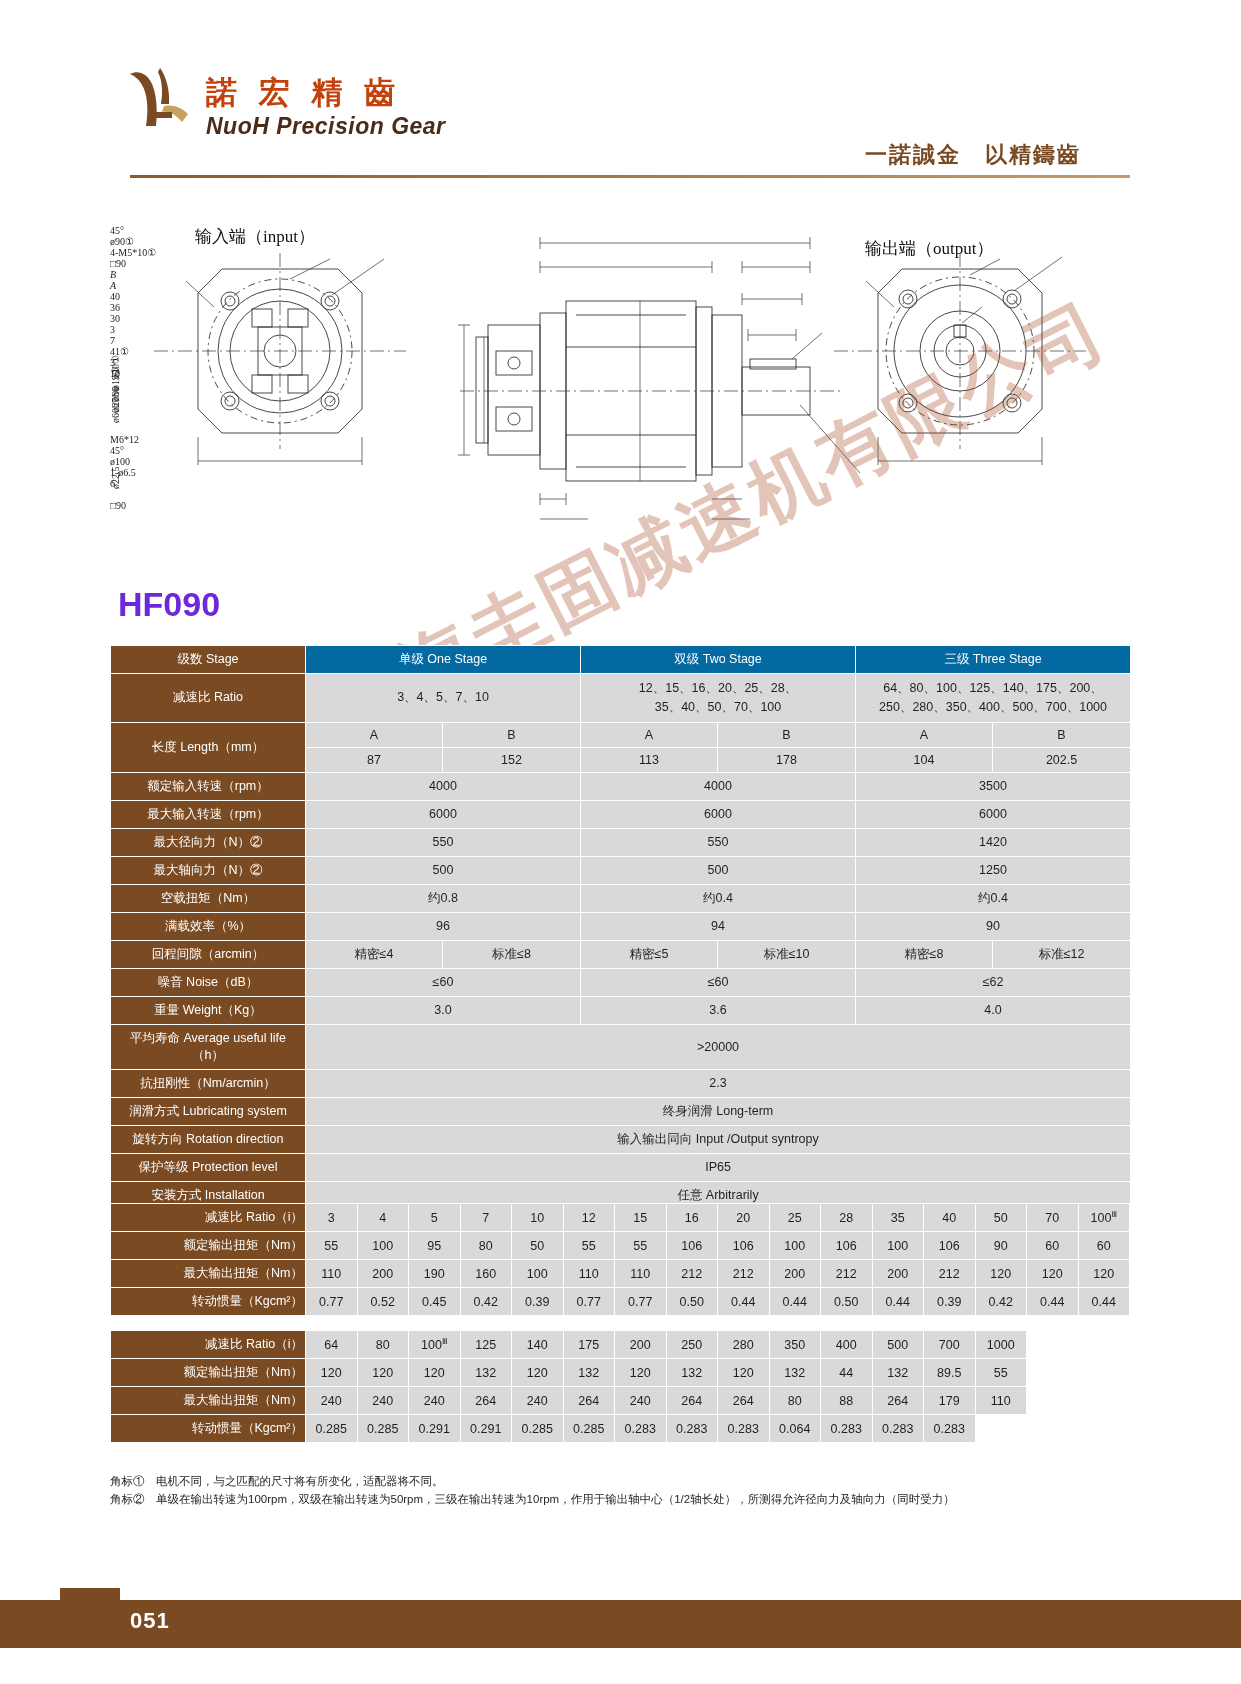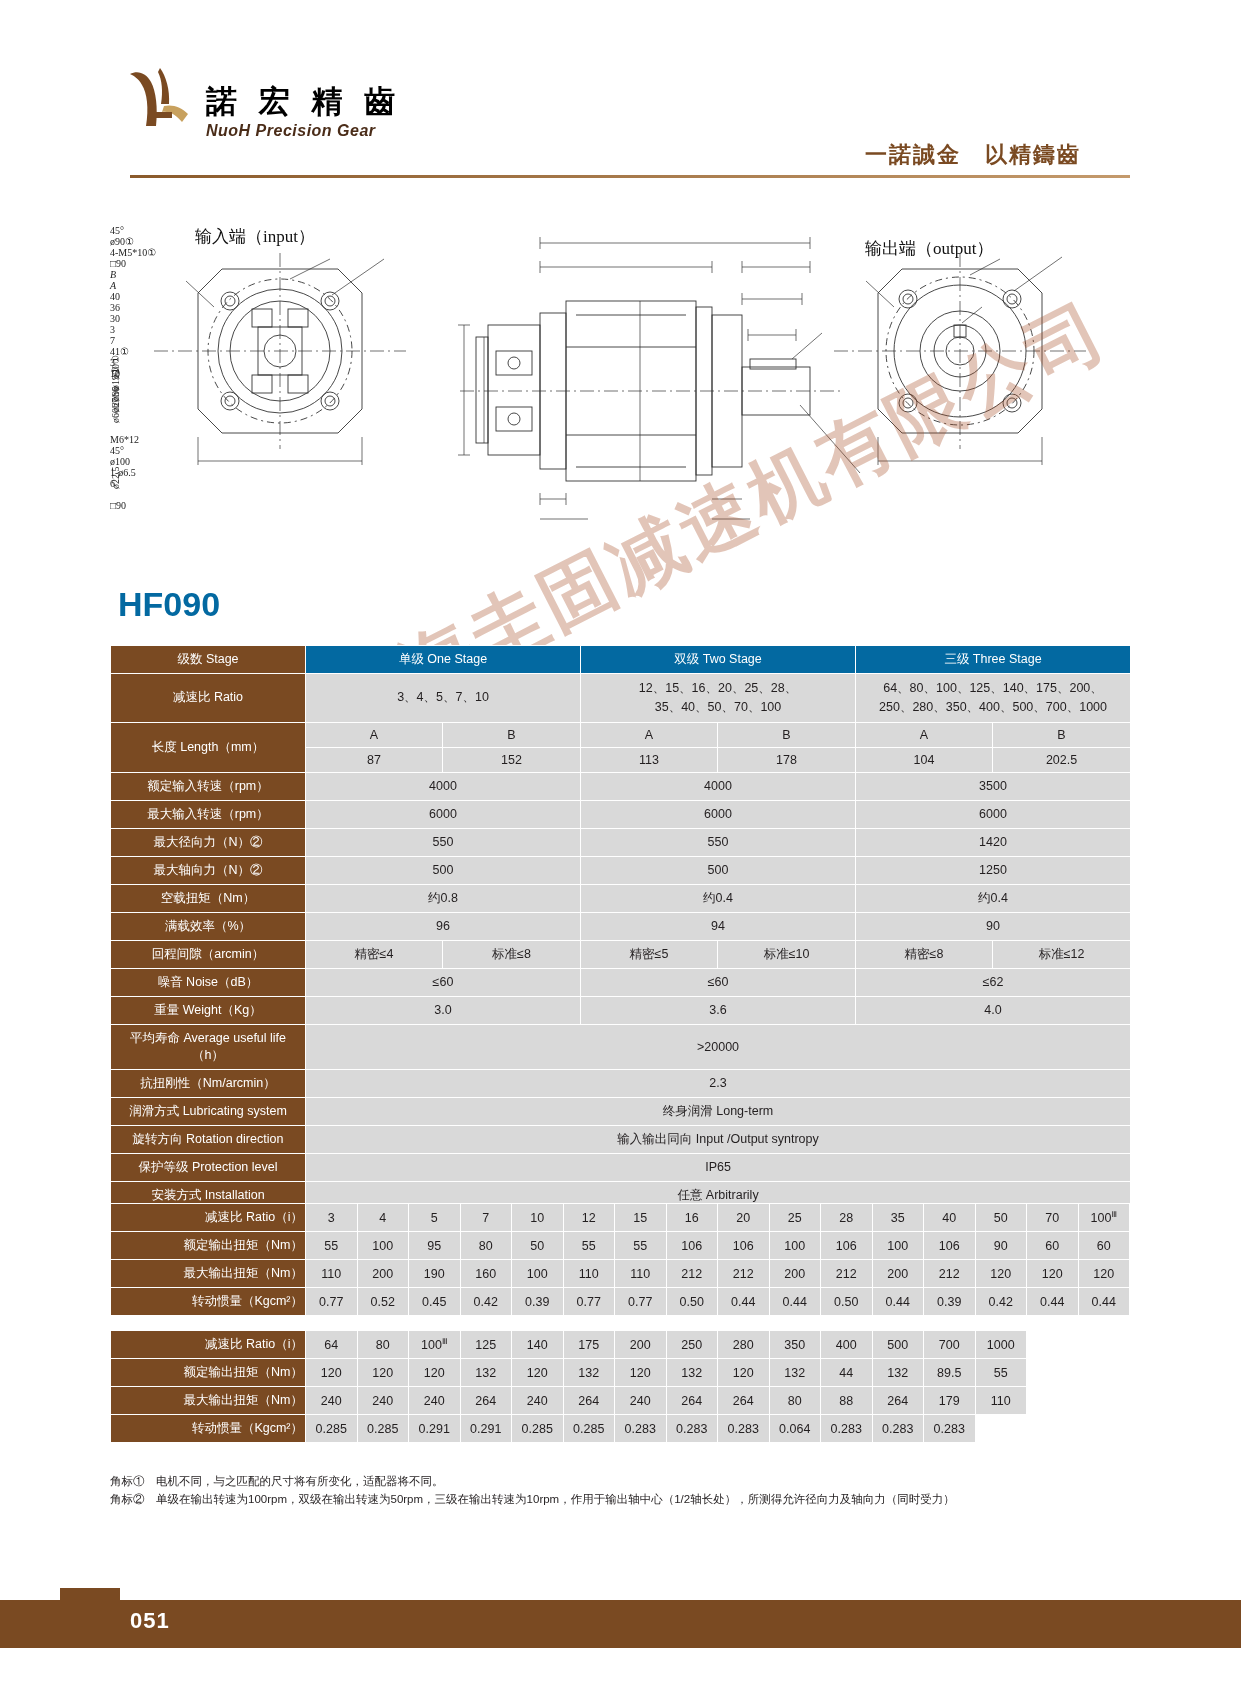--- a/index.html
+++ b/index.html
@@ -16,24 +16,24 @@
 
   
   .header { position:absolute; left:0; top:0; width:1241px; height:190px; }
   .logo-wrap { position:absolute; left:120px; top:60px; display:flex; align-items:flex-end; }
   .logo-mark { width:80px; height:80px; position:relative; }
   .logo-mark svg { display:block; }
   .logo-text { margin-left:6px; }
   .logo-cn {
     font-family:"Liberation Serif", serif;
     font-size:31px; font-weight:bold; letter-spacing:7px;
-    color:#000000; line-height:1.1;
+    color:#c2410c; line-height:1.1;
   }
   .logo-en {
-    font-size:16px; font-weight:bold; font-style:italic;
+    font-size:23px; font-weight:bold; font-style:italic;
     color:#4a2c18; letter-spacing:0.5px; margin-top:3px;
   }
   .slogan {
     position:absolute; right:160px; top:140px;
     font-family:"Liberation Serif", serif;
     font-size:22px; font-weight:bold; color:#7a4a22;
     letter-spacing:2px;
   }
   .header-rule {
     position:absolute; left:130px; top:175px; width:1000px; height:3px;
@@ -58,21 +58,21 @@
     font-size:74px; font-weight:bold;
     color:rgba(168,78,40,0.33);
     white-space:nowrap;
     pointer-events:none;
     letter-spacing:4px;
   }
 
   
   .model-title {
     position:absolute; left:118px; top:585px;
-    font-size:34px; font-weight:bold; color:#0369a1;
+    font-size:34px; font-weight:bold; color:#6d28d9;
     font-family:"Liberation Sans", sans-serif;
   }
 
   
   table { border-collapse:collapse; table-layout:fixed; }
   .spec { position:absolute; left:110px; top:645px; width:1020px; font-size:12.5px; }
   .spec td, .spec th { border:1px solid #ffffff; }
   .lbl-cell {
     background:#7a4a22; color:#ffffff; text-align:center;
     padding:5px 4px; font-size:12.5px; width:195px;

